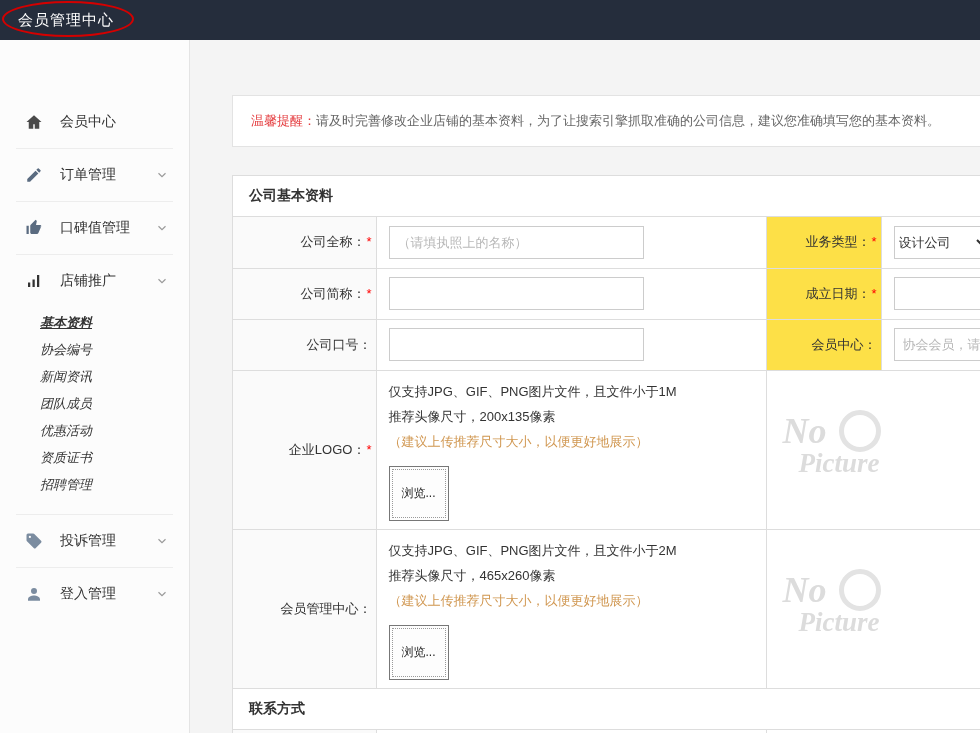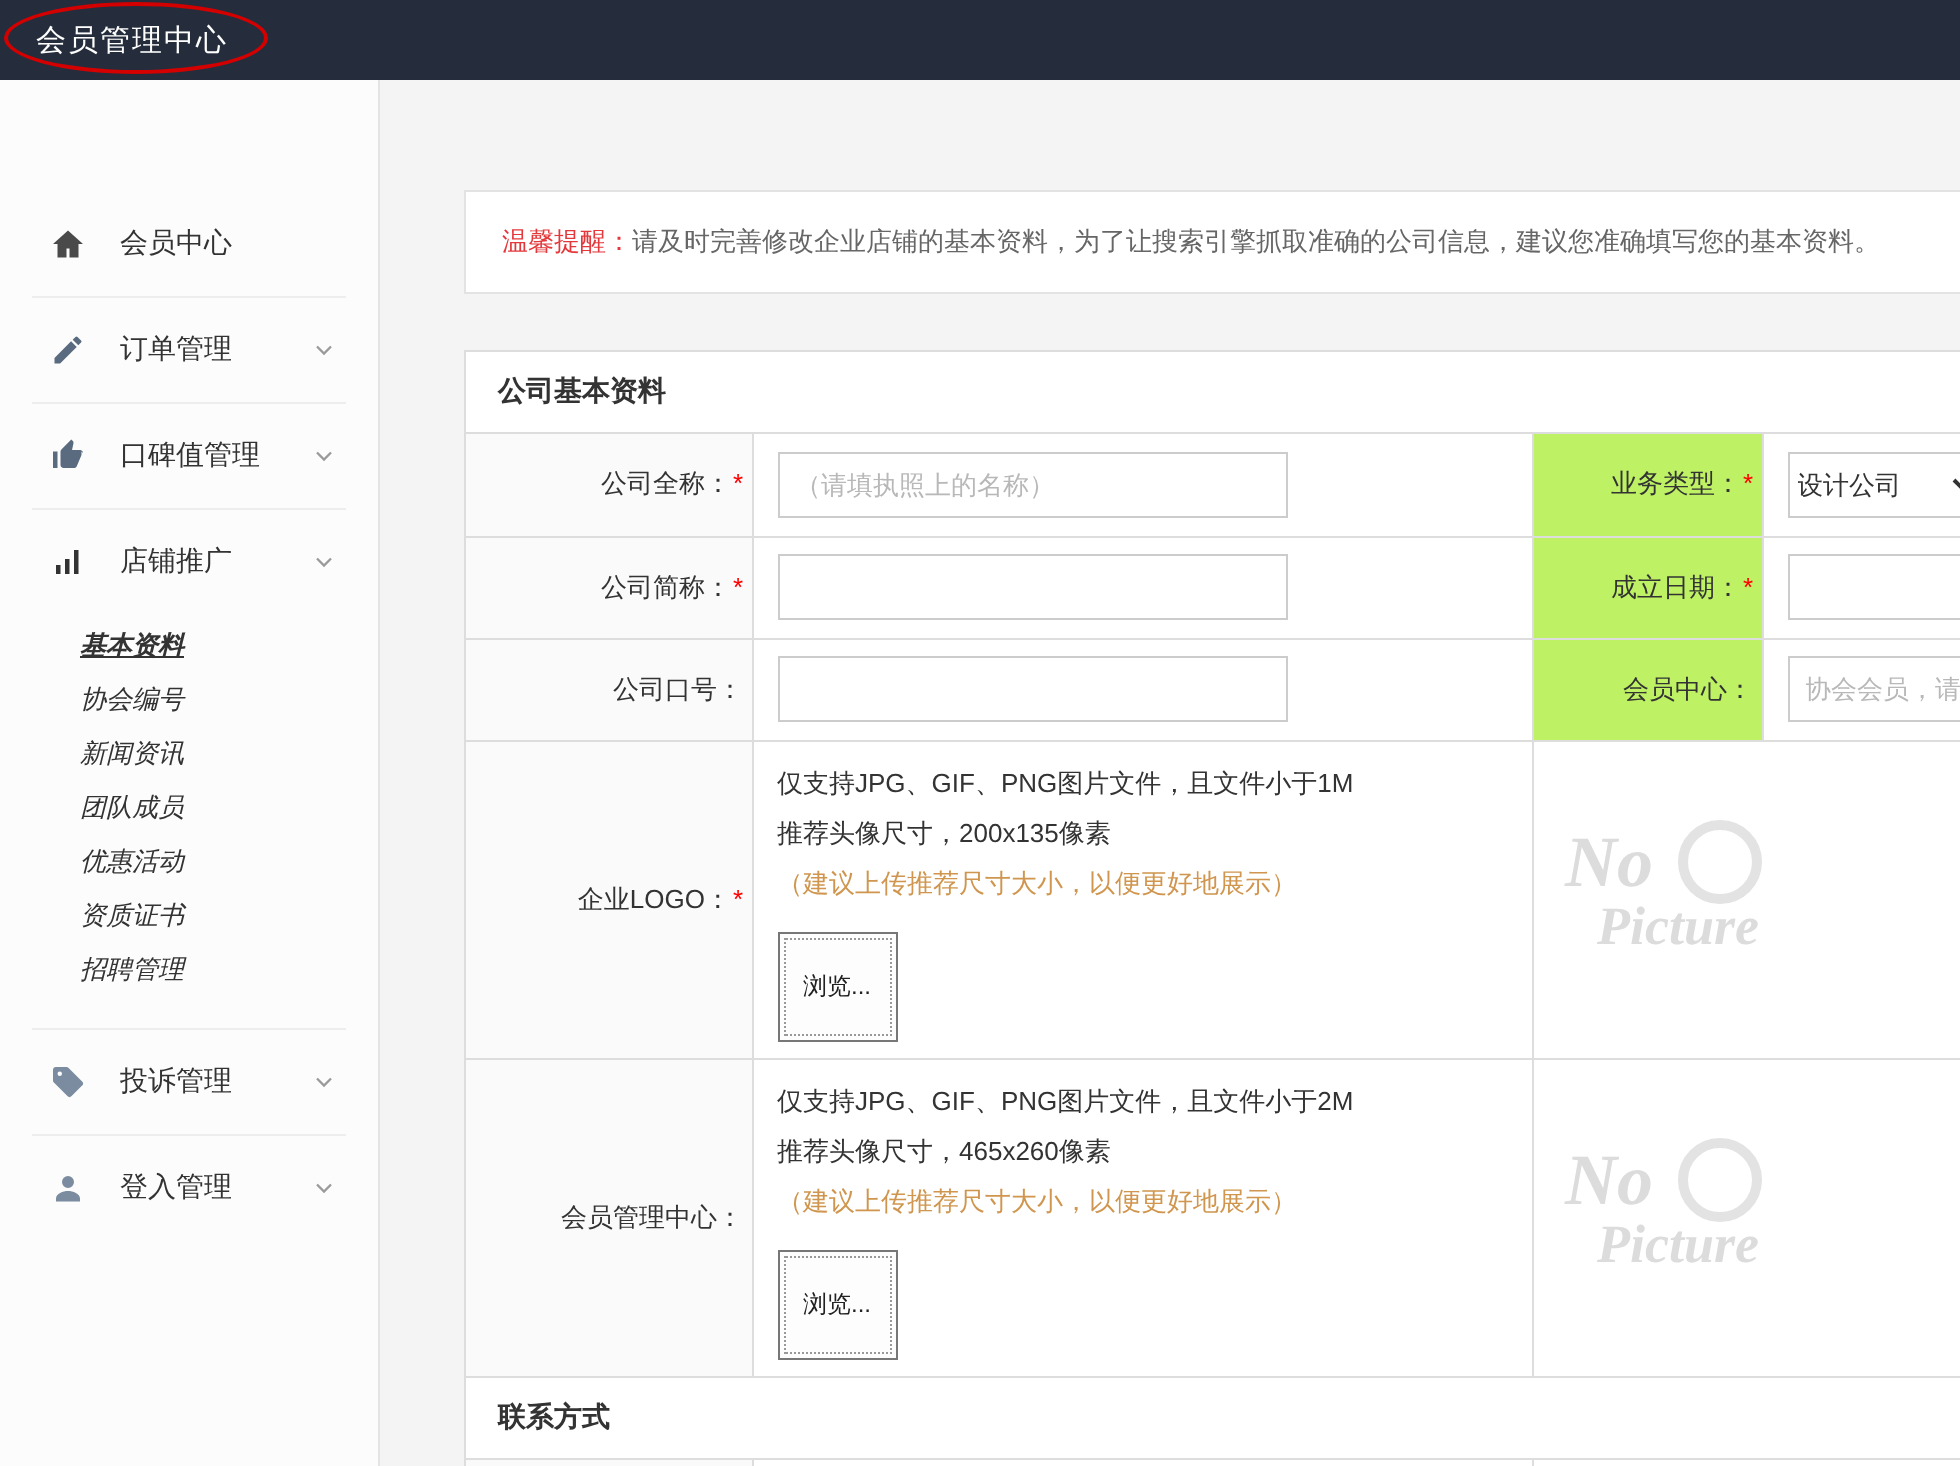--- a/index.html
+++ b/index.html
@@ -33,21 +33,21 @@
   .notice .hl { color:#e4393c; }
 
   .panel { width:1060px; background:#fff; border:1px solid #dddddd; }
   .panel-title { font-size:14px; font-weight:bold; color:#333; padding:11px 16px; border-bottom:1px solid #ddd; background:#fff; }
 
   table.form { width:100%; border-collapse:collapse; table-layout:fixed; }
   table.form td { border-right:1px solid #ddd; border-bottom:1px solid #ddd; font-size:13px; color:#333; vertical-align:middle; }
   table.form td:last-child { border-right:none; }
   td.lbl { width:143px; background:#fafafa; text-align:right; padding:8px 4px 8px 8px; height:51px; }
   td.inp { width:390px; padding:8px 12px; background:#fff; }
-  td.lbl2 { width:115px; background:#bef264; text-align:right; padding:8px 4px 8px 8px; }
+  td.lbl2 { width:115px; background:#fde047; text-align:right; padding:8px 4px 8px 8px; }
   td.inp2 { padding:8px 12px; background:#fff; }
   td.pic-cell { background:#fff; padding:10px; }
   .req { color:#f00; margin-left:1px; }
 
   .txt { height:33px; border:1px solid #ccc; padding:0 8px; font-size:13px; color:#a16207; width:255px; background:#fff; }
   .txt::placeholder { color:#b8b8b8; }
   .txt2 { width:200px; }
   select.sel { height:33px; width:96px; border:1px solid #ccc; font-size:13px; color:#333; background:#fff; }
 
   .up-line { font-size:13px; color:#333; line-height:25px; }

